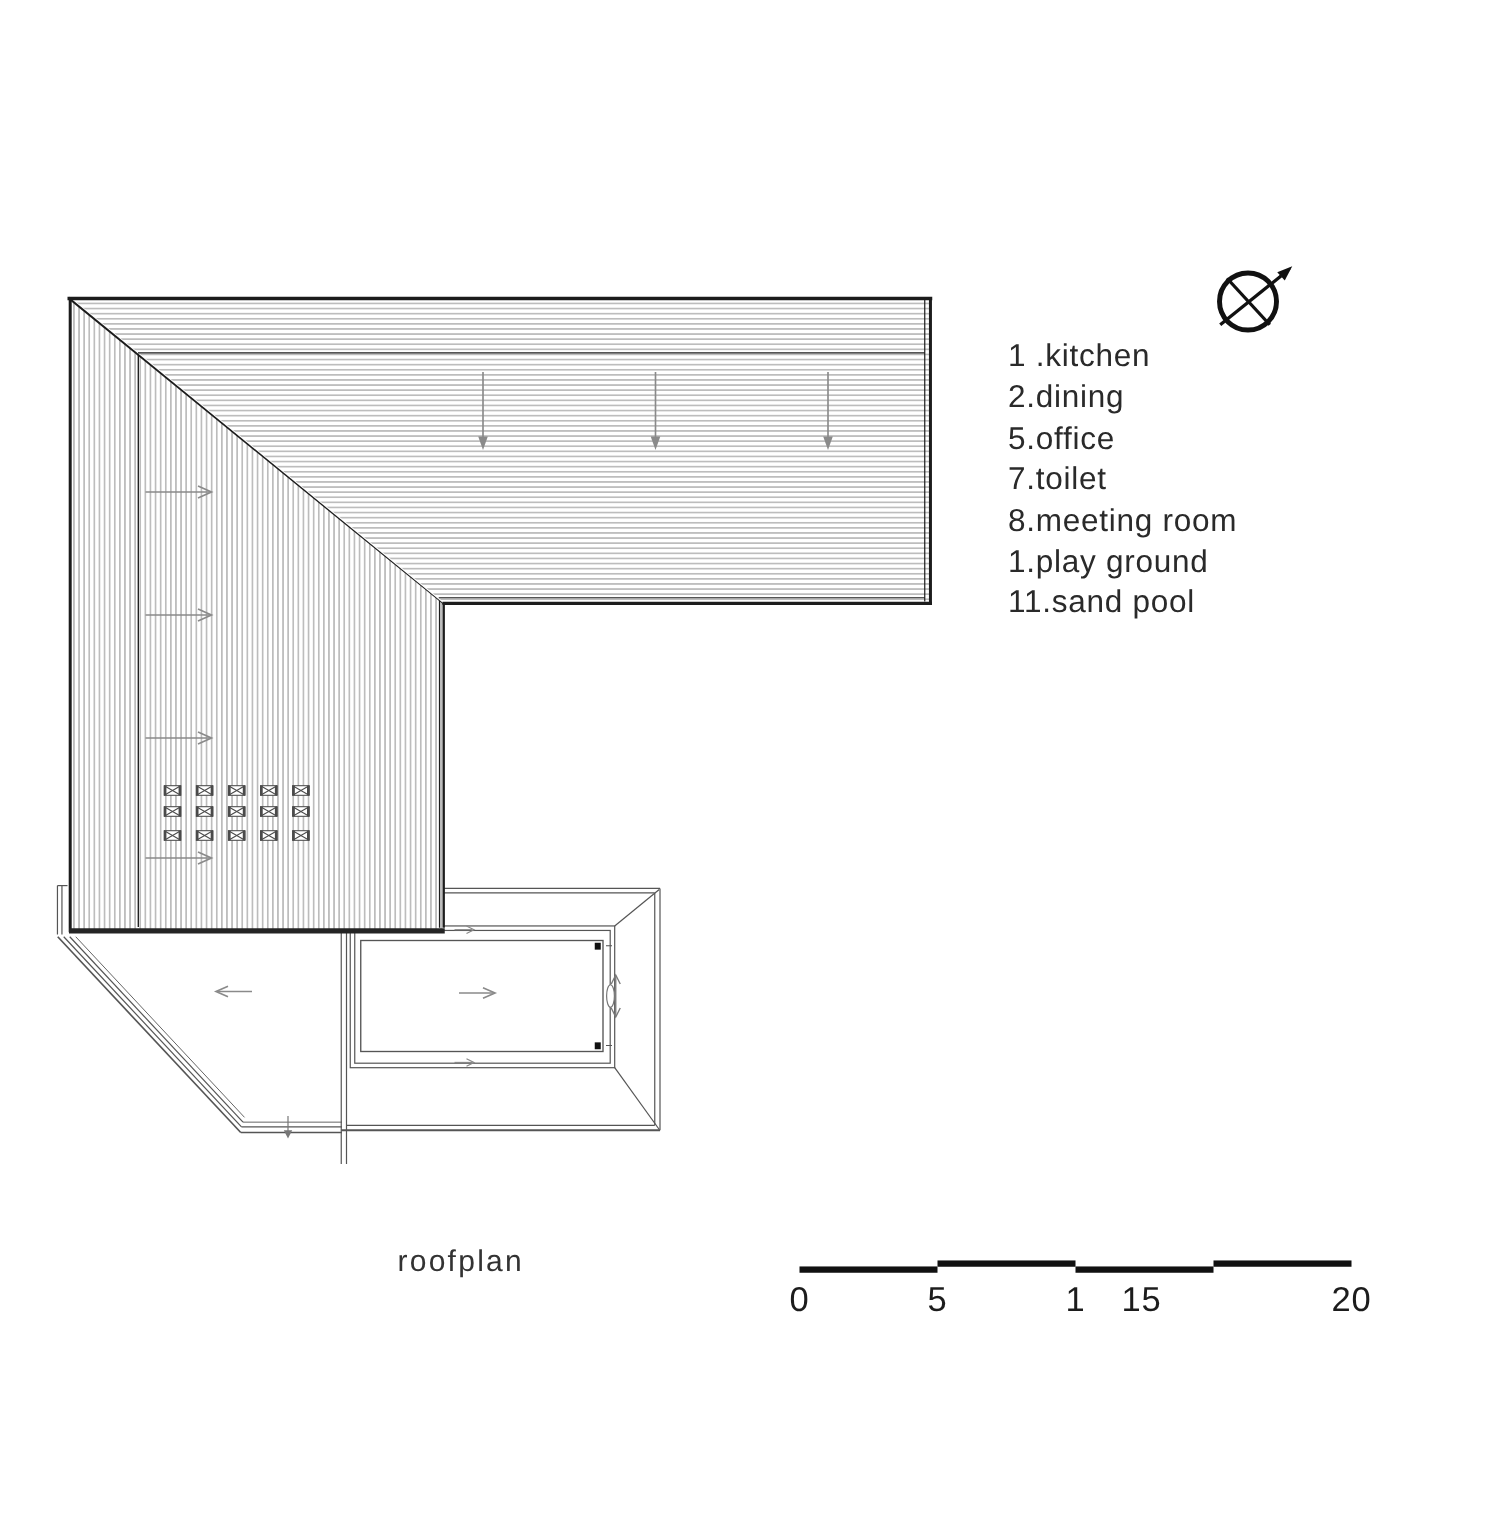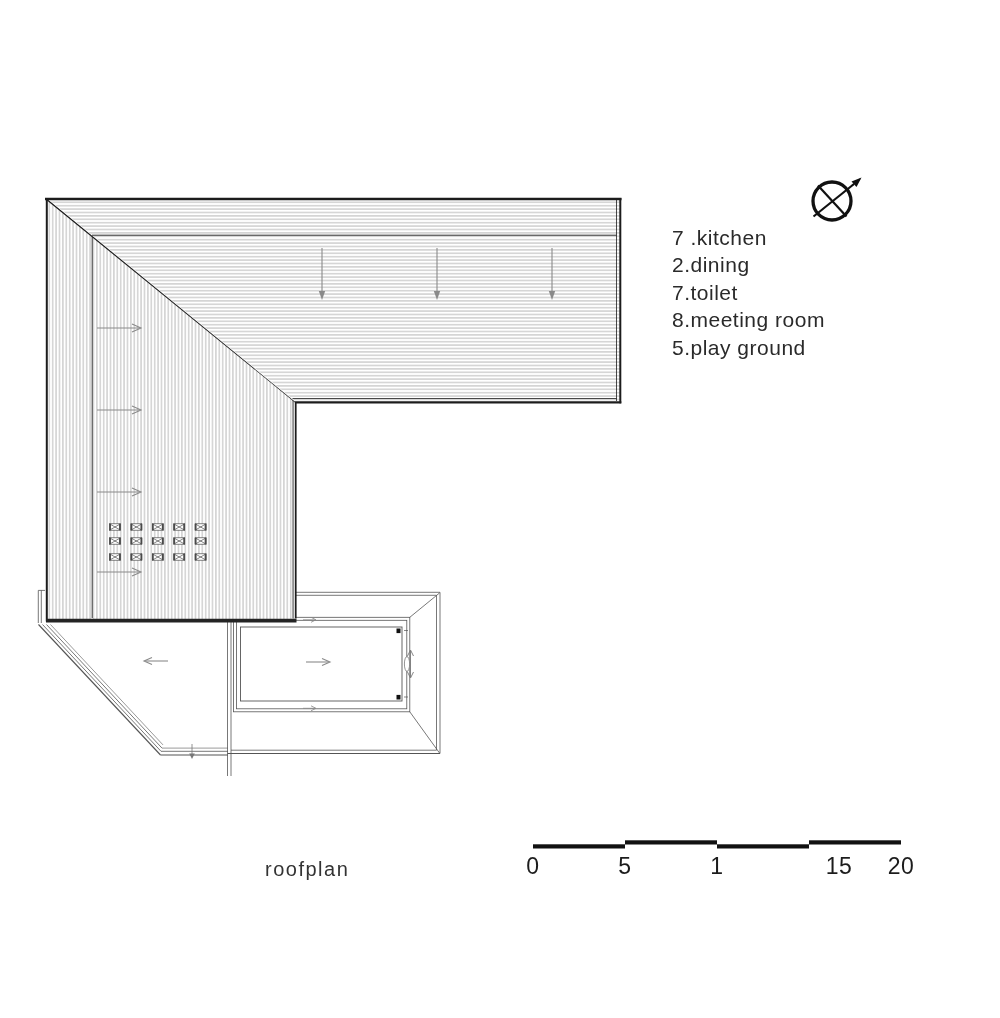--- a/index.html
+++ b/index.html
@@ -2,21 +2,21 @@
 <html><head>
 <meta charset="utf-8">
 <style>
   html,body{margin:0;padding:0;background:#ffffff;}
   body{width:1000px;height:1018px;position:relative;overflow:hidden;
        font-family:"Liberation Sans", sans-serif;color:#2b2b2b;}
   #stage{position:absolute;left:0;top:0;width:1000px;height:1018px;}
   svg{position:absolute;left:0;top:0;}
   .legend{position:absolute;left:672px;top:224px;font-size:21px;line-height:27.4px;
           letter-spacing:0.5px;color:#2a2a2a;font-weight:400;white-space:nowrap;}
-  .caption{position:absolute;left:265px;top:858px;font-size:20px;letter-spacing:1.5px;color:#333;}
+  .caption{position:absolute;left:265px;top:830px;font-size:20px;letter-spacing:1.5px;color:#333;}
   .scale-label{position:absolute;top:853px;width:44px;margin-left:-22px;text-align:center;
                font-size:23px;color:#1c1c1c;letter-spacing:0.5px;}
 </style>
 </head>
 <body>
 
 <div id="stage">
 
 <svg width="1000" height="1018" viewBox="0 0 1000 1018">
   <defs>
@@ -166,28 +166,30 @@
 
   <g fill="#111111">
     <rect x="533" y="844.3" width="92" height="4.2"></rect>
     <rect x="625" y="840.3" width="92" height="4.2"></rect>
     <rect x="717" y="844.3" width="92" height="4.2"></rect>
     <rect x="809" y="840.3" width="92" height="4.2"></rect>
   </g>
 </svg>
 
 <div class="legend">
-  <div>7 .kitchen</div>
+  <div>1 .kitchen</div>
   <div>2.dining</div>
+  <div>5.office</div>
   <div>7.toilet</div>
   <div>8.meeting room</div>
-  <div>5.play ground</div>
+  <div>1.play ground</div>
+  <div>11.sand pool</div>
 </div>
 
 <div class="caption">roofplan</div>
 
 <span class="scale-label" style="left:533px">0</span>
 <span class="scale-label" style="left:625px">5</span>
 <span class="scale-label" style="left:717px">1</span>
-<span class="scale-label" style="left:839px">15</span>
+<span class="scale-label" style="left:761px">15</span>
 <span class="scale-label" style="left:901px">20</span>
 
 </div>
 
 </body></html>

